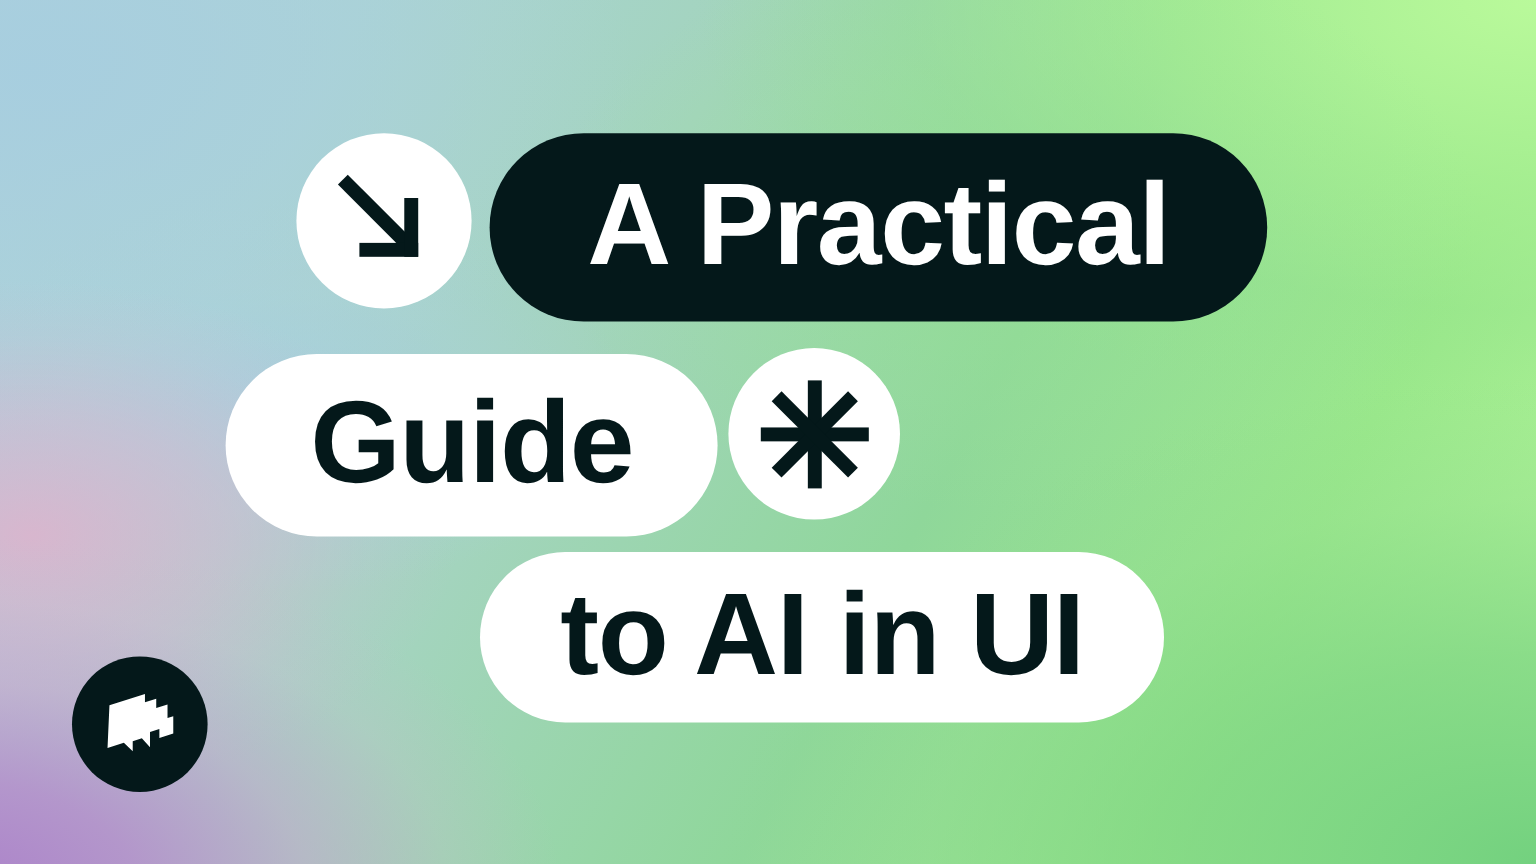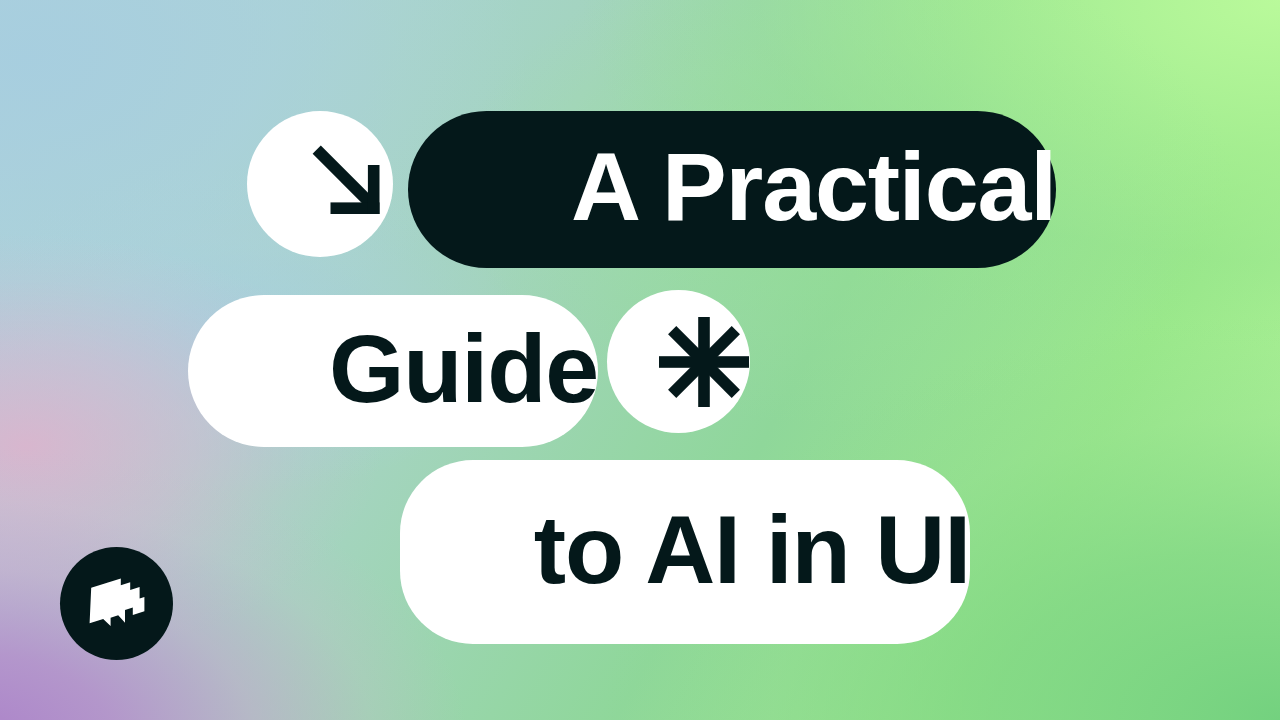--- a/index.html
+++ b/index.html
@@ -89,21 +89,21 @@
         rgba(150,226,144,0.55) 0%,
         rgba(155,228,148,0.22) 46%,
         rgba(160,230,150,0) 76%);
   }
 
   
   .chip {
     position: absolute;
     display: flex;
     align-items: center;
-    justify-content: flex-end;
+    justify-content: center;
     box-sizing: border-box;
   }
   .chip-light {
     background: #ffffff;
     color: #04181a;
   }
   .chip-dark {
     background: #04181a;
     color: #ffffff;
   }
@@ -157,21 +157,21 @@
     height: 143px;
     border-radius: 50%;
   }
   #asterisk-circle svg { display: block; }
 
   
   #title-line3 {
     left: 400px;
     top: 460px;
     width: 570px;
-    height: 184px;
+    height: 142px;
     border-radius: 73px;
   }
   #title-line3 .chip-text {
     font-size: 97px;
     padding-bottom: 6px;
   }
 
   
   #brand-logo {
     position: absolute;

